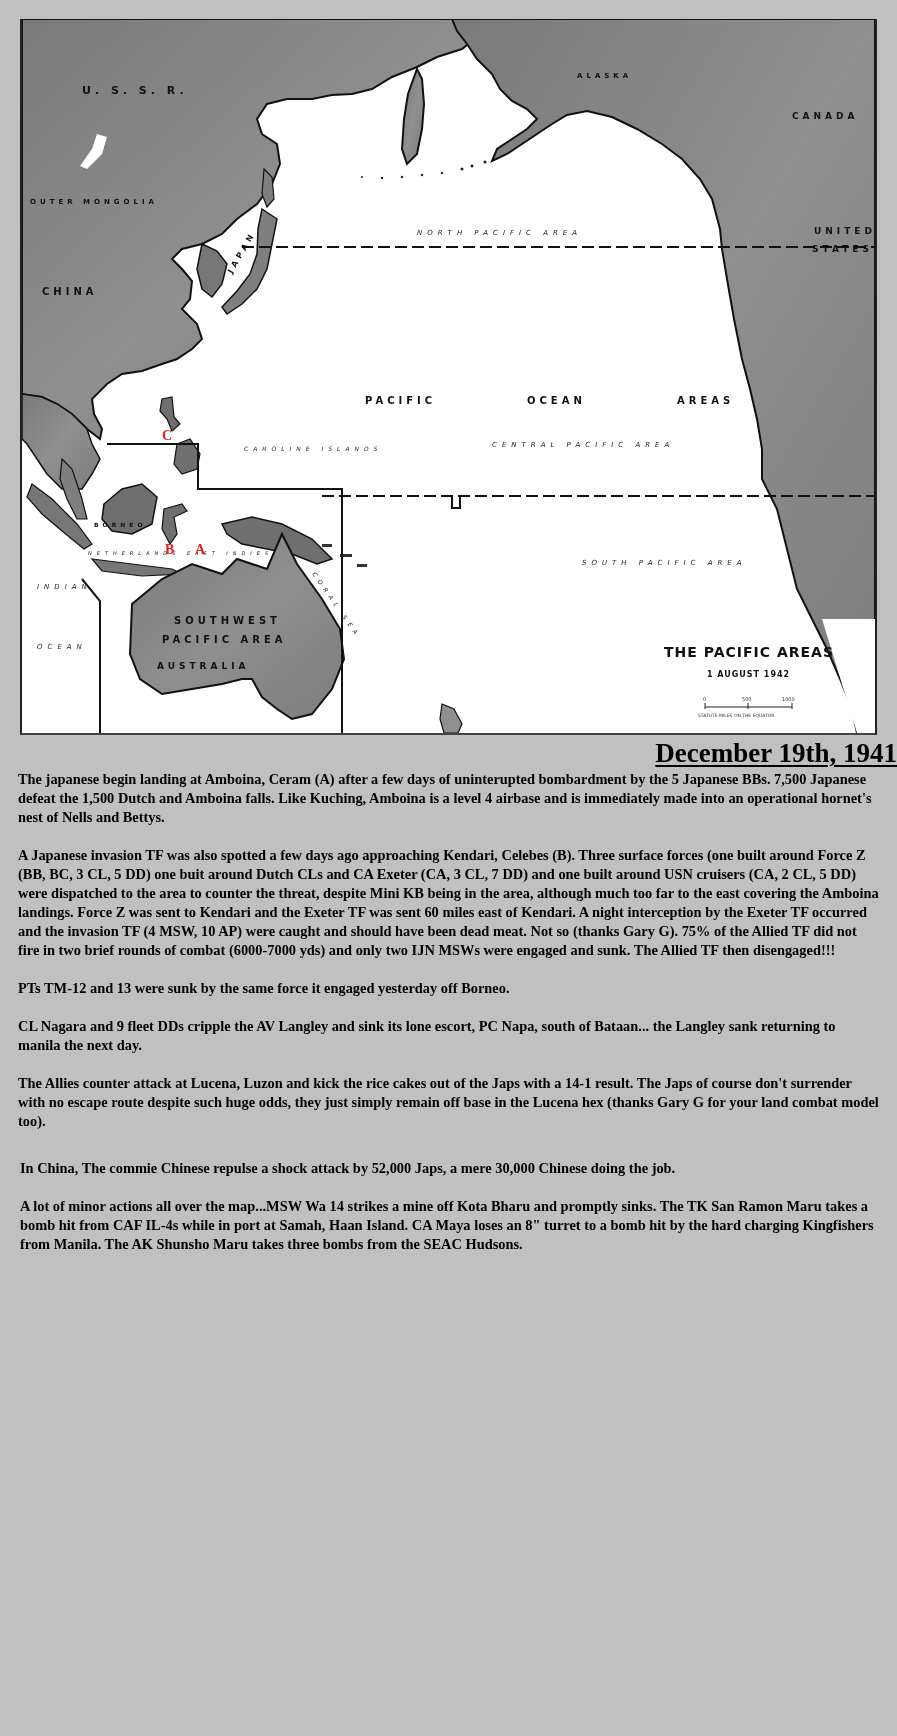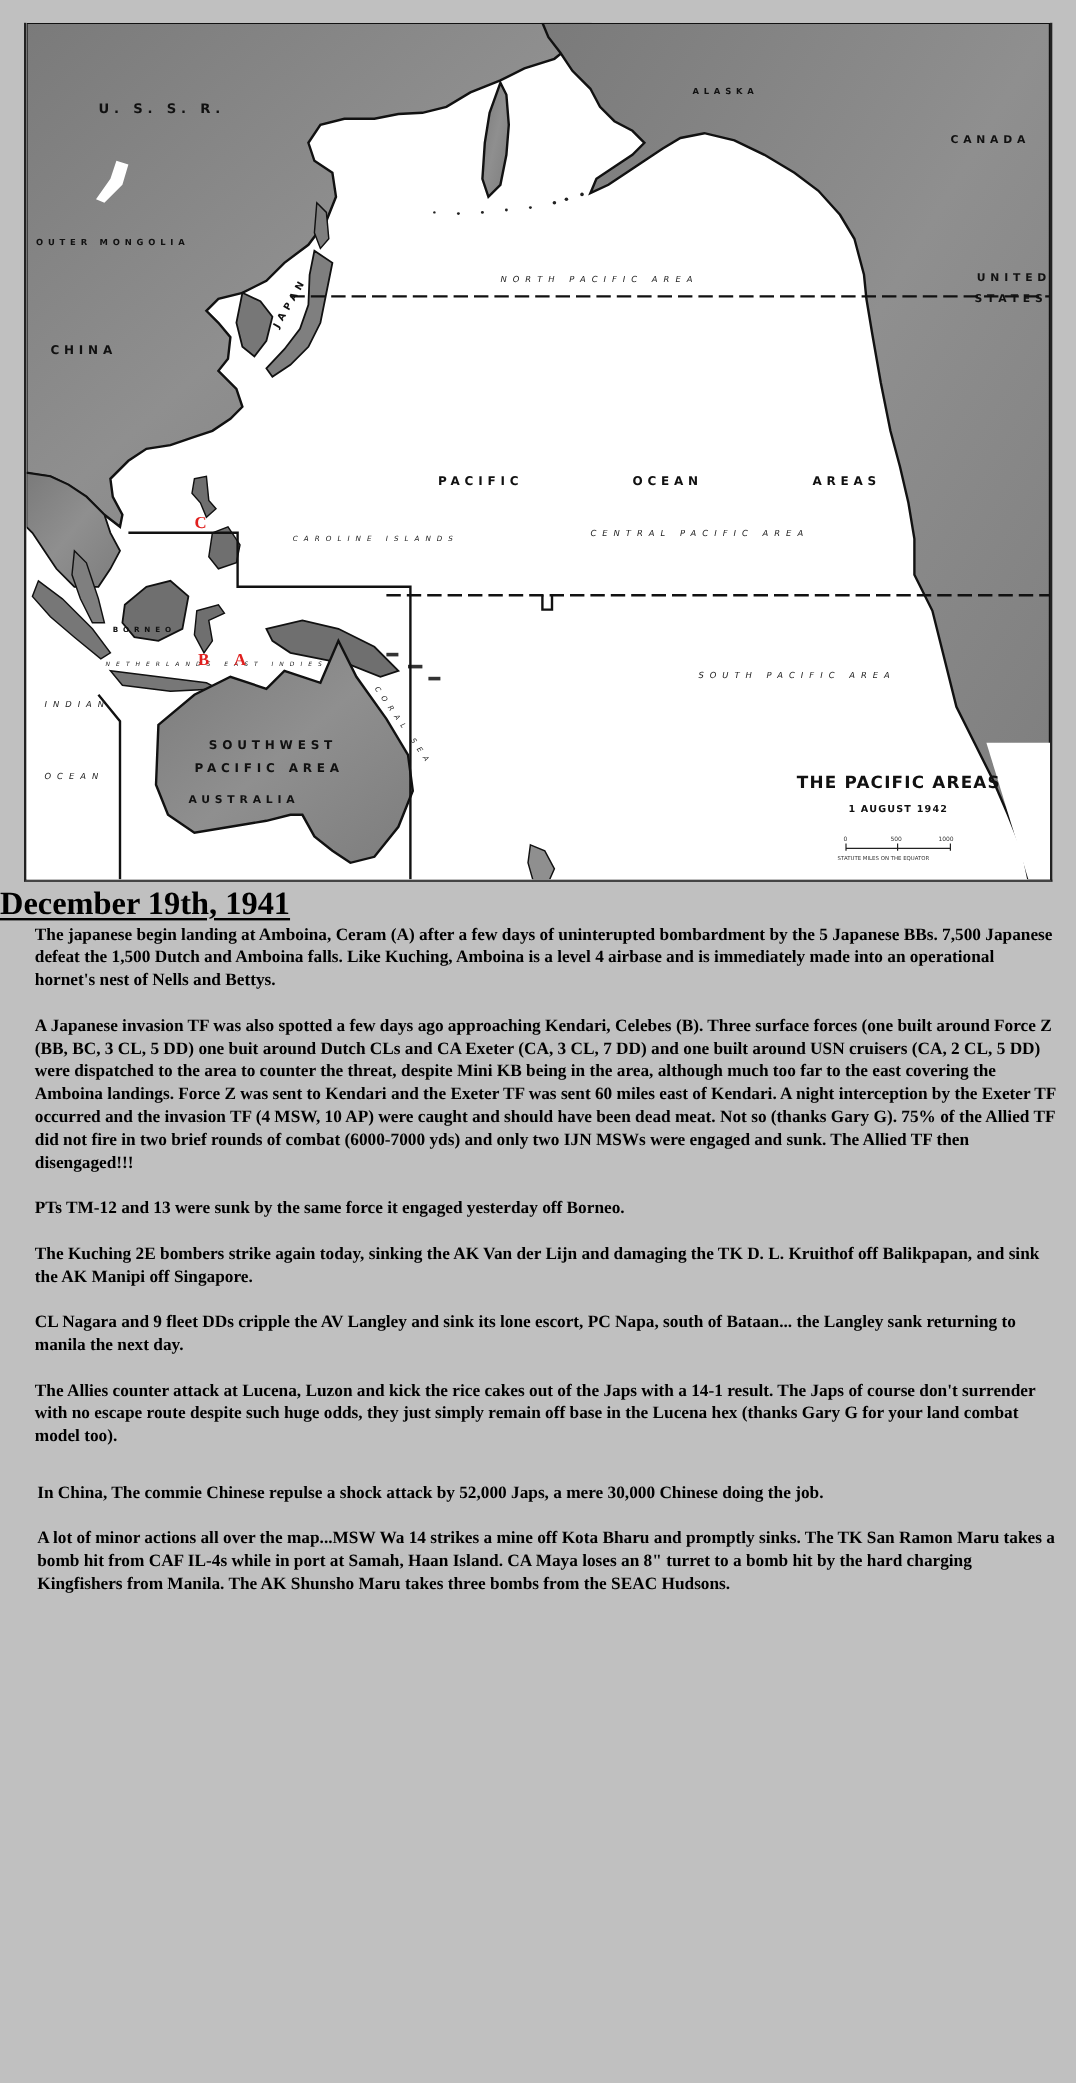--- a/index.html
+++ b/index.html
@@ -20,38 +20,38 @@
     border-left: 2px solid #222;
     border-right: 2px solid #222;
     border-bottom: 2px solid #444;
     box-sizing: border-box;
     overflow: hidden;
   }
   .map svg { display: block; }
   .heading {
     position: absolute;
     top: 738px; left: 0; width: 897px;
-    text-align: left;
+    text-align: right;
     margin: 0;
     font-size: 27px;
     font-weight: bold;
     text-decoration: underline;
     text-decoration-thickness: 2px;
     text-underline-offset: 3px;
     line-height: 30px;
   }
   .body-text {
     position: absolute;
     top: 770px; left: 18px;
     width: 862px;
     font-size: 14.4px;
     font-weight: bold;
     line-height: 19px;
   }
-  .body-text p { margin: 0 0 19px 11px; }
+  .body-text p { margin: 0 0 19px 0; }
   .body-text p.gap-before { margin-top: 28px; }
   .body-text p.indent { padding-left: 2px; }
   .lbl { font-family: "DejaVu Sans", sans-serif; font-weight: bold; fill: #111; letter-spacing: 4px; }
   .lbl-it { font-family: "DejaVu Sans", sans-serif; font-style: italic; fill: #222; letter-spacing: 5px; }
   .marker { font-family: "Liberation Serif", serif; font-weight: bold; fill: #e0201f; }
 </style>
 </head>
 <body>
 
 <div class="map">
@@ -166,18 +166,17 @@
     </g>
   </svg>
 </div>
 
 <h1 class="heading">December 19th, 1941</h1>
 
 <div class="body-text">
   <p>The japanese begin landing at Amboina, Ceram (A) after a few days of uninterupted bombardment by the 5 Japanese BBs. 7,500 Japanese defeat the 1,500 Dutch and Amboina falls.  Like Kuching, Amboina is a level 4 airbase and is immediately made into an operational hornet's nest of Nells and Bettys.</p>
   <p>A Japanese invasion TF was also spotted a few days ago approaching Kendari, Celebes (B). Three surface forces (one built around Force Z (BB, BC, 3 CL, 5 DD) one buit around Dutch CLs and CA Exeter (CA, 3 CL, 7 DD) and one built around USN cruisers (CA, 2 CL, 5 DD) were dispatched to the area to counter the threat, despite Mini KB being in the area, although much too far to the east covering the  Amboina landings. Force Z was sent to Kendari and the Exeter TF was sent 60 miles east of Kendari.  A night interception by the Exeter TF occurred and the invasion TF (4 MSW, 10 AP) were caught and should have been dead meat.  Not so (thanks Gary G).  75% of the Allied TF did not fire in two brief rounds of combat (6000-7000 yds) and only two IJN MSWs were engaged and sunk.  The Allied TF then disengaged!!!</p>
   <p>PTs TM-12 and 13 were sunk by the same force it engaged yesterday off Borneo.</p>
-  <p>The Kuching 2E bombers strike again today, sinking the AK Van der Lijn and damaging the TK D. L. Kruithof off Balikpapan, and sink the AK Manipi off Singapore.</p>
   <p>CL Nagara and 9 fleet DDs cripple the AV Langley and sink its lone escort, PC Napa, south of Bataan... the Langley sank returning to manila the next day.</p>
   <p>The Allies counter attack at Lucena, Luzon and kick the rice cakes out of the Japs with a 14-1 result.  The Japs of course don't surrender with no escape route despite such huge odds, they just simply remain off base in the Lucena hex (thanks Gary G for your land combat model too).</p>
   <p class="gap-before indent">In China, The commie Chinese repulse a shock attack by 52,000 Japs, a mere 30,000 Chinese doing the job.</p>
   <p class="indent">A lot of minor actions all over the map...MSW Wa 14 strikes a mine off Kota Bharu and promptly sinks.  The TK San Ramon Maru takes a bomb hit from CAF IL-4s while in port at Samah, Haan Island. CA Maya loses an 8" turret to  a bomb hit by the hard charging Kingfishers from Manila. The AK Shunsho Maru takes three bombs from the SEAC Hudsons.</p>
 </div>
 
 </body></html>

